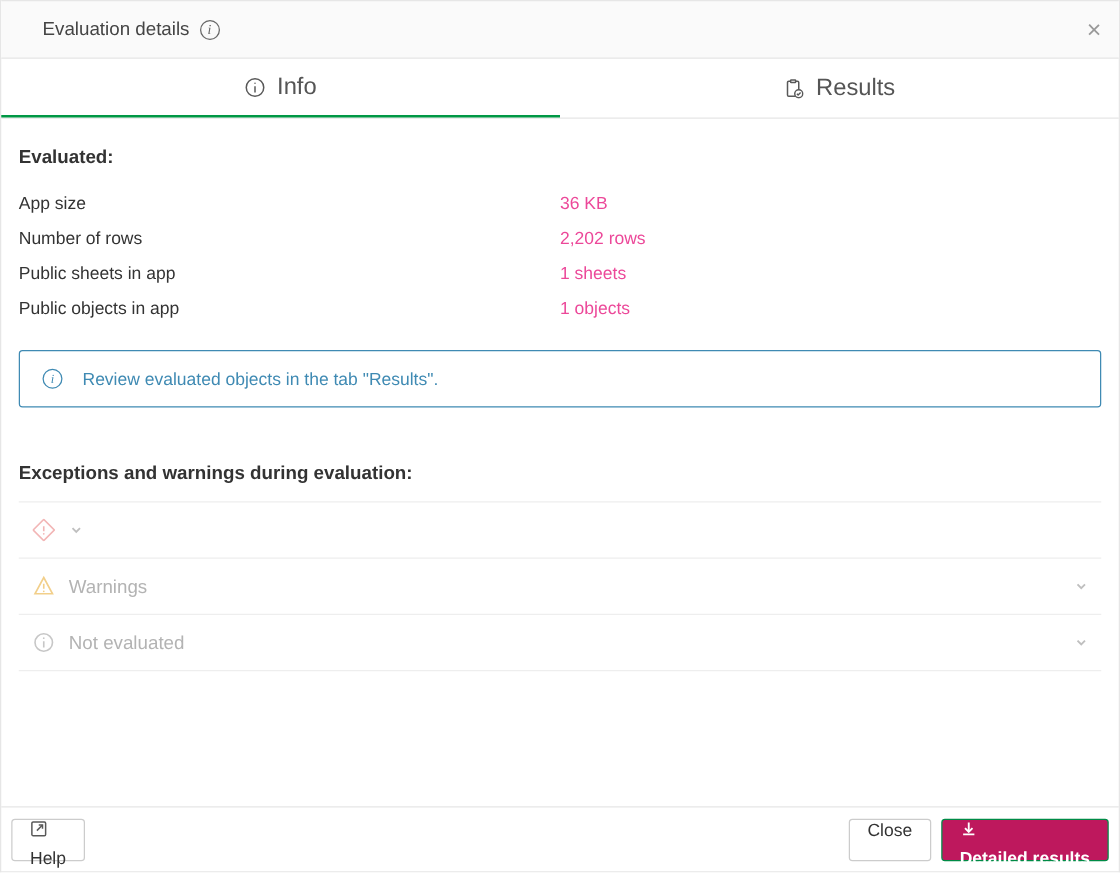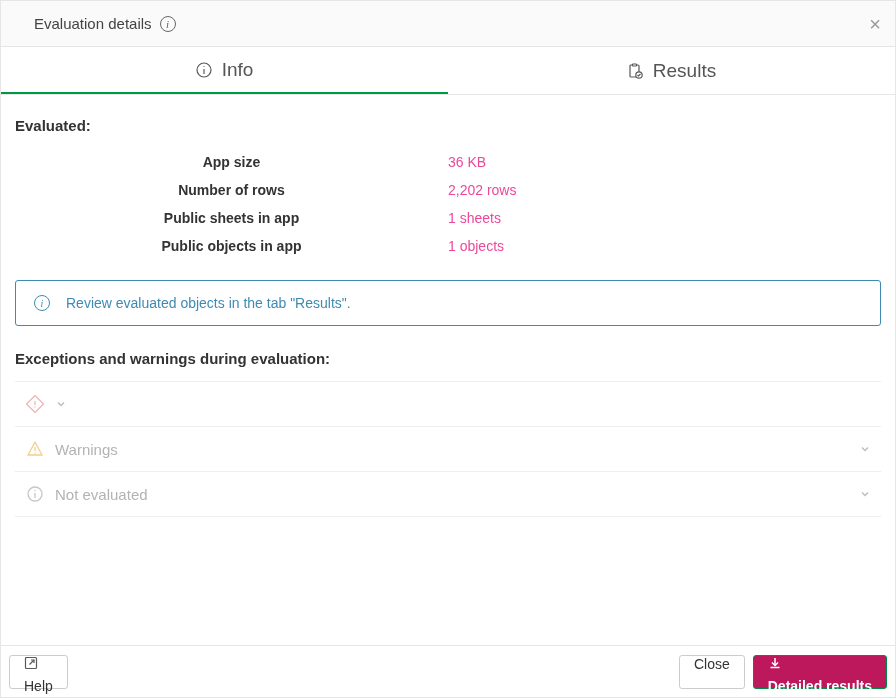--- a/index.html
+++ b/index.html
@@ -10,21 +10,21 @@
   .header-info-icon { width:16px; height:16px; border:1px solid #666; border-radius:50%; display:inline-flex; align-items:center; justify-content:center; font-size:11px; font-style:italic; font-family: Georgia, serif; color:#666;}
   .close-x { position:absolute; right:14px; top:50%; transform:translateY(-50%); color:#999; font-size:20px; line-height:1; cursor:pointer; }
   .tabs { display:flex; border-bottom:1px solid #e6e6e6; height:48px;}
   .tab { flex:1; display:flex; align-items:center; justify-content:center; gap:10px; font-size:19px; color:#555; cursor:pointer; position:relative;}
   .tab.active { border-bottom:2px solid #009845; }
   .tab-icon { width:16px; height:16px; display:inline-flex; align-items:center; justify-content:center; }
   .body { flex:1; overflow:auto; padding:18px 14px 0 14px;}
   h3.section { font-size:15px; font-weight:600; margin:4px 0 14px 0; color:#333;}
   table.props { width:100%; border-collapse:collapse; }
   table.props td { padding:6px 0; font-size:14px; }
-  table.props td.label { width:50%; color:#333; font-weight:700;text-align:center;}
+  table.props td.label { width:50%; color:#333; font-weight:400;}
   table.props td.value { color:#ec4899; font-weight:400;}
   .info-banner { margin-top:20px; border:1px solid #3f8ab3; border-radius:3px; padding:14px 18px; display:flex; align-items:center; gap:16px; color:#3f8ab3; font-size:14px;}
   .info-banner .icon { width:16px; height:16px; border:1.5px solid #3f8ab3; border-radius:50%; display:inline-flex; align-items:center; justify-content:center; font-size:10px; font-style:italic; font-family: Georgia, serif;}
   .exceptions-list { margin-top:10px; border-top:1px solid #eee;}
   .exc-row { display:flex; align-items:center; padding:12px 10px; border-bottom:1px solid #eee; color:#b3b3b3; cursor:pointer;}
   .exc-row .exc-icon { width:20px; height:20px; margin-right:10px; display:inline-flex; align-items:center; justify-content:center;}
   .exc-row .label { flex:1; font-size:15px;}
   .exc-row .chev { color:#bfbfbf;}
   .footer { border-top:1px solid #e6e6e6; height:52px; display:flex; align-items:center; padding:0 8px; gap:8px;}
   .footer .spacer { flex:1; }
@@ -90,21 +90,21 @@
             <td class="value">1 objects</td>
           </tr>
         </tbody>
     </table>
 
     <div class="info-banner">
       <span class="icon">i</span>
       <span>Review evaluated objects in the tab "Results".</span>
     </div>
 
-    <h3 class="section" style="margin-top:24px;">Exceptions and warnings during evaluation:</h3>
+    <h3 class="section" style="margin-top:44px;">Exceptions and warnings during evaluation:</h3>
 
     <div class="exceptions-list" id="exceptions-list">
         <div class="exc-row">
           <span class="exc-icon">
             <svg width="18" height="18" viewBox="0 0 18 18" fill="none" stroke="#f2b6b6" stroke-width="1.3">
               <rect x="3" y="3" width="12" height="12" transform="rotate(45 9 9)"></rect>
               <line x1="9" y1="6" x2="9" y2="10"></line>
               <circle cx="9" cy="12" r="0.7" fill="#f2b6b6" stroke="none"></circle>
             </svg>
           </span>

